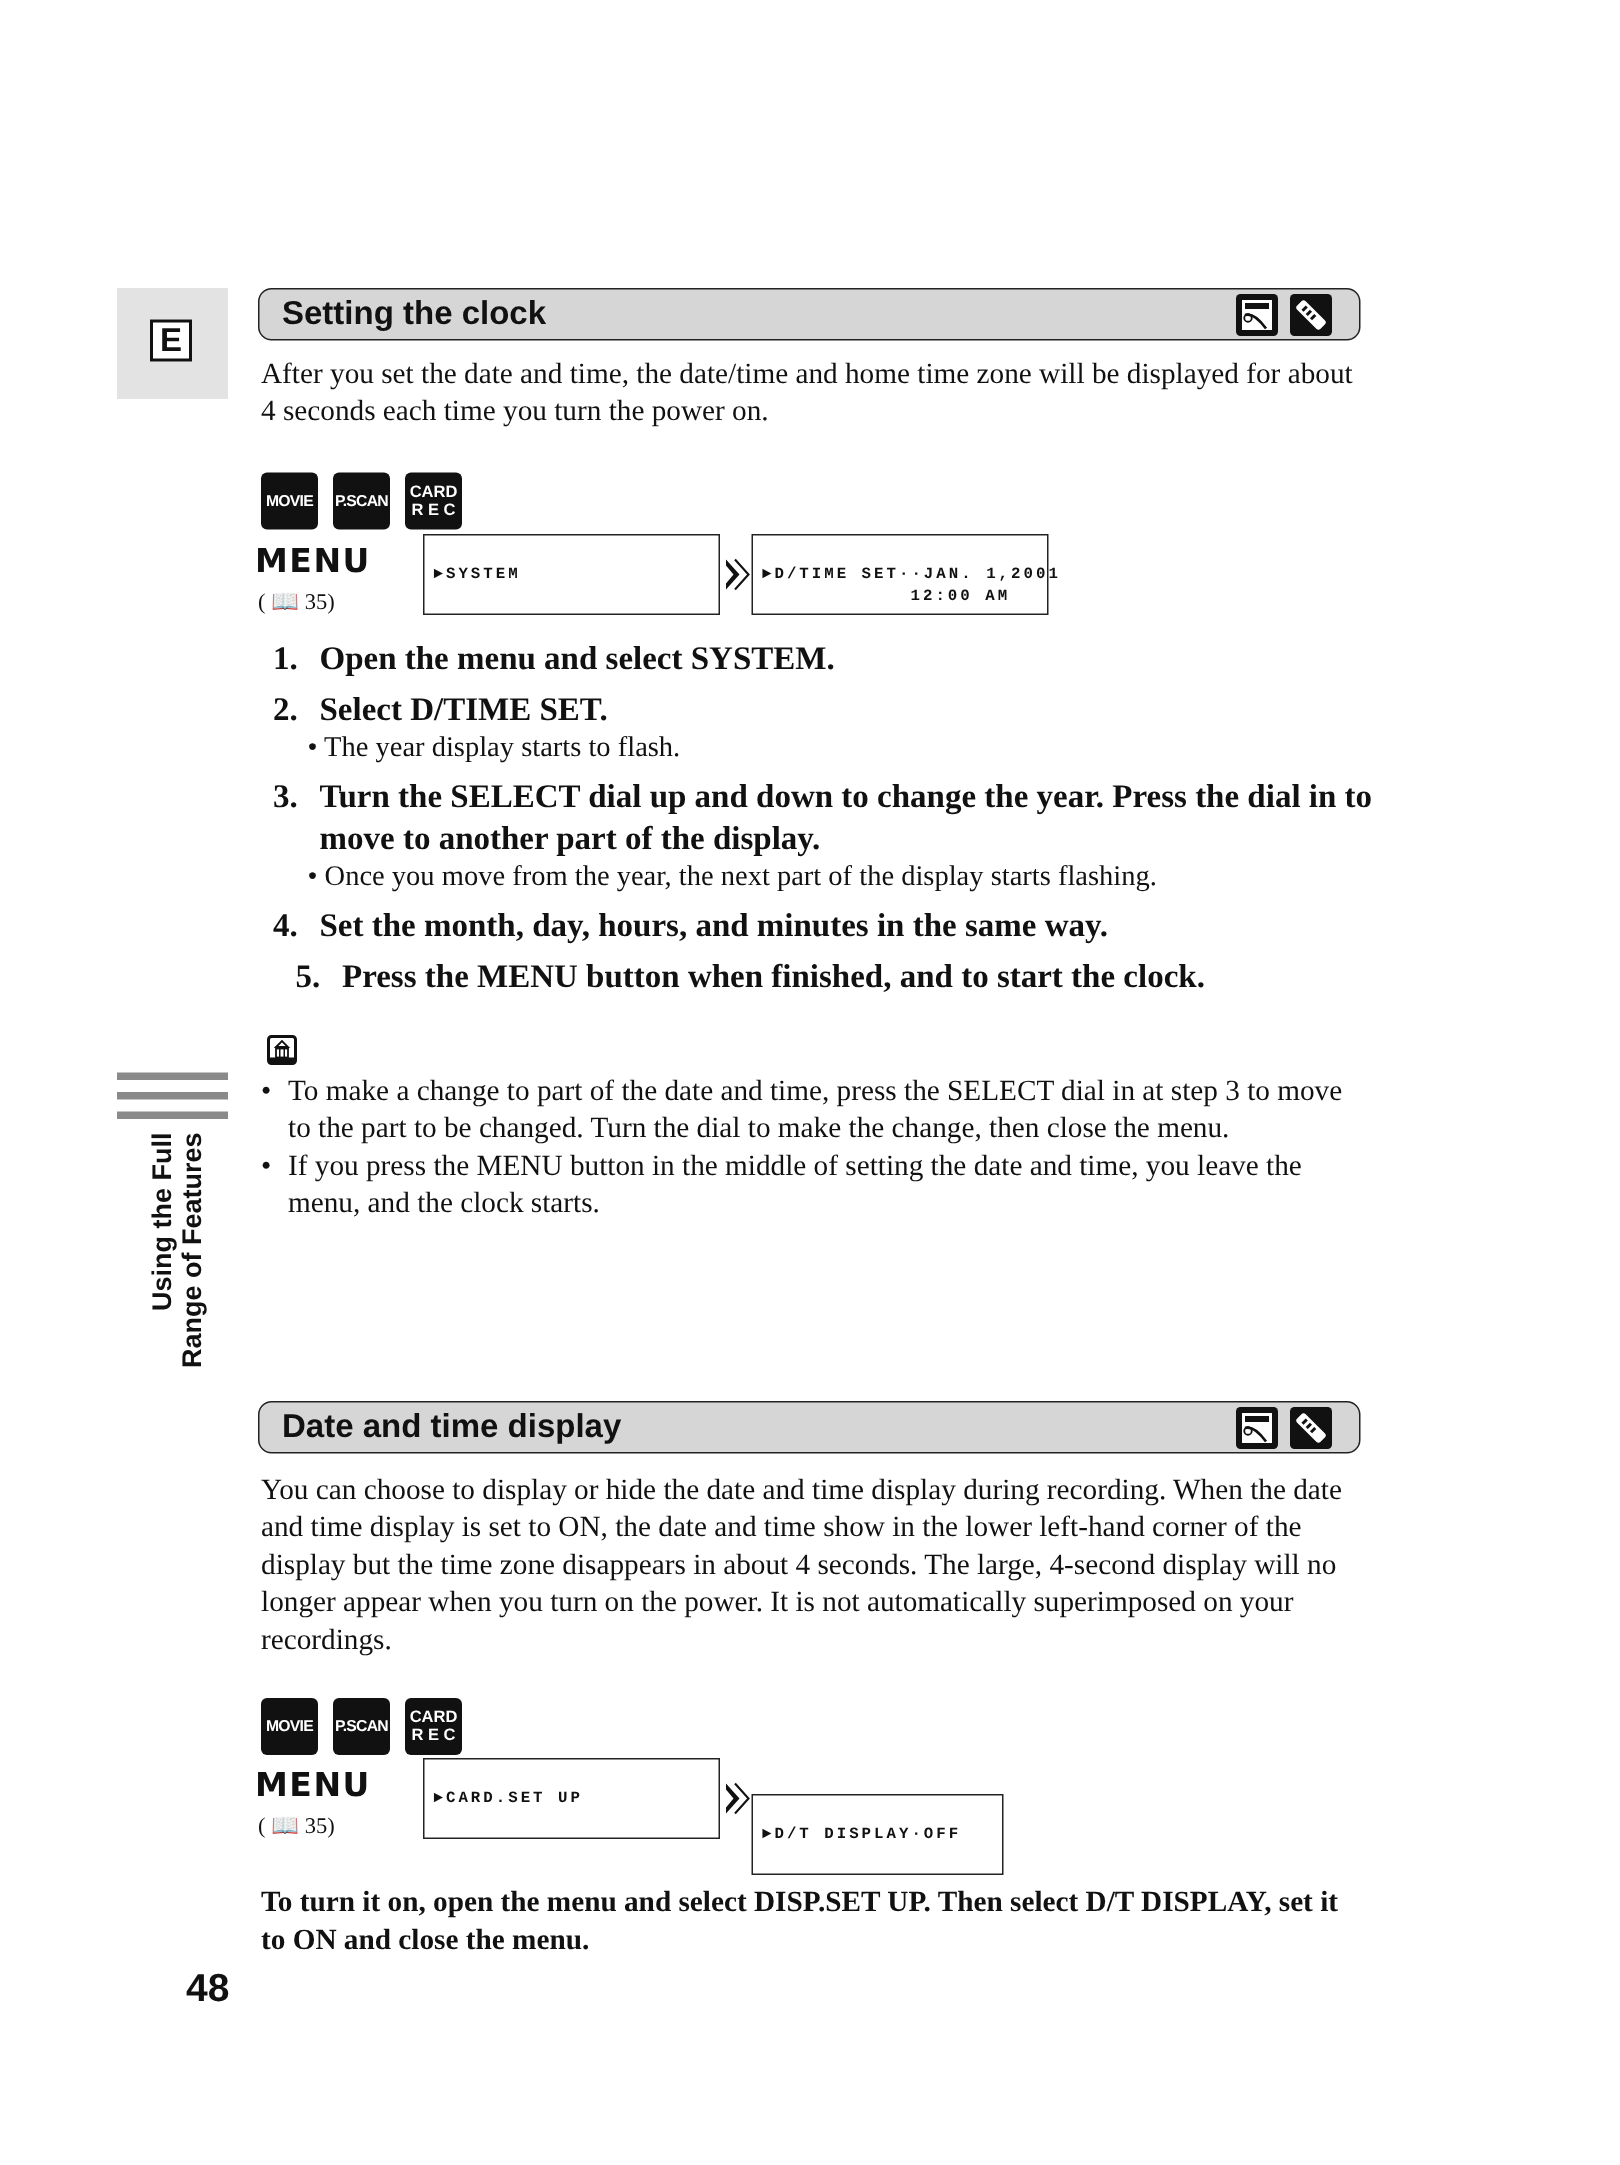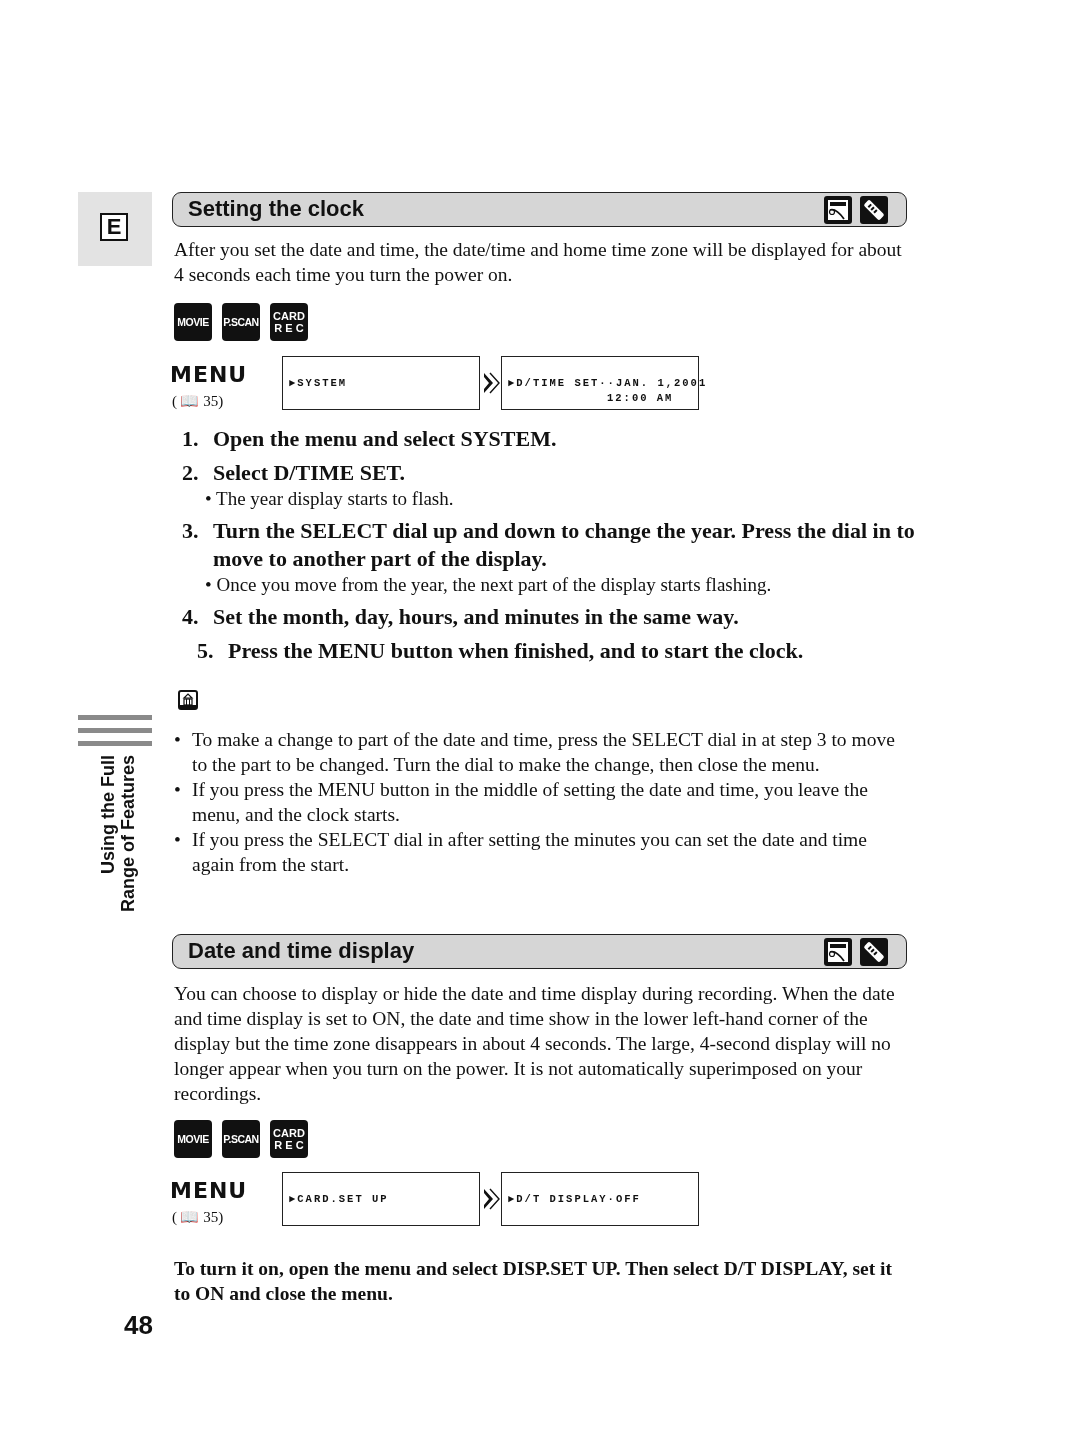--- a/index.html
+++ b/index.html
@@ -11,21 +11,21 @@
     font-family:"Liberation Sans", sans-serif; font-weight:bold; font-size:22px; line-height:24px; text-align:center; }
 
   .sec-header { left:172px; width:735px; height:35px; border:1.5px solid #222; border-radius:9px; background:#d6d6d6; box-sizing:border-box; }
   .sec-title { position:absolute; left:15px; top:3px; font-family:"Liberation Sans", sans-serif; font-weight:bold; font-size:22px; }
   .hdr-icon { position:absolute; top:3px; width:28px; height:28px; background:#111; border-radius:3px; }
   .hdr-icon.cam { right:54px; }
   .hdr-icon.rem { right:18px; }
 
   .para { left:174px; width:735px; font-size:19.5px; line-height:25px; }
 
-  .mode-btn { width:38px; height:38px; background:#111; color:#fff; border-radius:4px; font-family:"Liberation Sans", sans-serif; font-weight:bold; text-align:center; display:flex; align-items:center; justify-content:center; }
+  .mode-btn { width:38px; height:38px; background:#111; color:#fff; border-radius:4px; font-family:"Liberation Sans", sans-serif; font-weight:bold; text-align:center; display:flex; align-items:center; justify-content:center;margin-top:12px; }
   .mode-btn.small { font-size:10.5px; letter-spacing:-0.5px; }
   .mode-btn.card { flex-direction:column; font-size:11px; line-height:12px; }
 
   .menu-word { font-family:"DejaVu Sans", sans-serif; font-weight:bold; font-size:22px; letter-spacing:1px; }
   .menu-ref { font-size:15px; }
 
   .lcd { height:54px; border:1.5px solid #222; background:#fff; box-sizing:border-box; font-family:"Liberation Mono", monospace; font-weight:bold; font-size:10.5px; letter-spacing:2px; }
   .lcd .line { position:absolute; left:6px; white-space:pre; }
   .arrow-sep { width:18px; height:22px; }
 
@@ -121,24 +121,23 @@
 <div class="side-bars">
   <div class="bar" style="top:715px;"></div>
 <div class="bar" style="top:728px;"></div>
 <div class="bar" style="top:741px;"></div>
 </div>
 <div class="abs side-label">
   <div>Using the Full</div>
   <div>Range of Features</div>
 </div>
 
-<div class="abs bullets" style="top:715px;margin-top:12px;">
+<div class="abs bullets" style="top:715px;">
   <div class="b">To make a change to part of the date and time, press the SELECT dial in at step 3 to move to the part to be changed. Turn the dial to make the change, then close the menu.</div>
   <div class="b">If you press the MENU button in the middle of setting the date and time, you leave the menu, and the clock starts.</div>
-  <div class="b">If you press the SELECT dial in after setting the minutes you can set the date and time again from the start.</div>
 </div>
 
 <div class="abs sec-header" style="top:934px;">
   <span class="sec-title">Date and time display</span>
   <span class="hdr-icon cam">
     <svg width="28" height="28" viewBox="0 0 28 28">
         <rect x="4" y="4" width="20" height="20" fill="#fff"></rect>
         <rect x="6" y="6" width="16" height="4" fill="#111"></rect>
         <path d="M6 14 Q12 12 20 23" stroke="#111" stroke-width="1.8" fill="none"></path>
         <circle cx="8" cy="16" r="2.5" fill="none" stroke="#111" stroke-width="1.2"></circle>
@@ -168,19 +167,19 @@
 <div class="abs menu-word" style="left:170px;top:1178px;">MENU</div>
 <div class="abs menu-ref" style="left:172px;top:1208px;">( <span>📖</span> <span>35</span>)</div>
 
 <div class="abs lcd" style="left:282px;top:1172px;width:198px;">
   <span class="line" style="top:20px;">►CARD.SET UP</span>
 </div>
 <svg class="abs arrow-sep" style="left:482px;top:1188px;" viewBox="0 0 18 22">
     <path d="M2 1 L11 11 L2 21 L2 17 L7 11 L2 5Z" fill="#111"></path>
     <path d="M8 1 L17 11 L8 21" stroke="#111" stroke-width="1.4" fill="none"></path>
   </svg>
-<div class="abs lcd" style="left:501px;top:1172px;width:198px;">
+<div class="abs lcd" style="left:501px;top:1196px;width:168px;">
   <span class="line" style="top:20px;">►D/T DISPLAY·OFF</span>
 </div>
 
 <div class="abs final" style="top:1256px;">To turn it on, open the menu and select DISP.SET UP. Then select D/T DISPLAY, set it to ON and close the menu.</div>
 
 <div class="abs page-num">48</div>
 
 </body></html>

